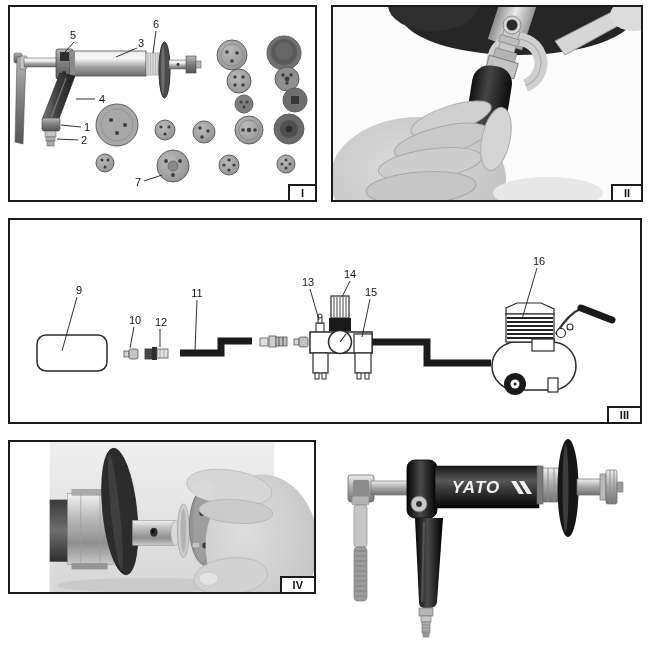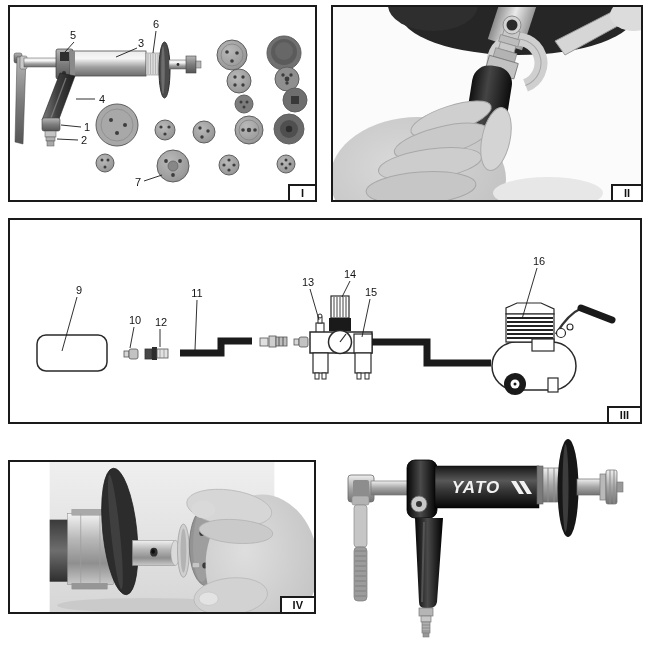--- a/index.html
+++ b/index.html
@@ -3,21 +3,21 @@
 <meta charset="utf-8">
 <style>
   html,body{margin:0;padding:0;background:#ffffff;}
   .page{position:relative;width:650px;height:650px;background:#fff;overflow:hidden;
         font-family:"Liberation Sans",sans-serif;}
   .panel{position:absolute;background:#fff;border:2px solid #1a1a1a;box-sizing:border-box;}
   .panel svg{display:block;width:100%;height:100%;}
   #panel-1{left:8px;top:5px;width:309px;height:197px;}
   #panel-2{left:331px;top:5px;width:312px;height:197px;}
   #panel-3{left:8px;top:218px;width:634px;height:206px;}
-  #panel-4{left:8px;top:460px;width:308px;height:154px;text-align:right;}
+  #panel-4{left:8px;top:440px;width:308px;height:154px;text-align:right;}
   #product{position:absolute;left:319px;top:430px;width:312px;height:220px;}
   #product svg{display:block;width:100%;height:100%;}
   .corner-label{position:absolute;right:0;bottom:0;background:#fff;border:2px solid #1a1a1a;
         border-right:none;border-bottom:none;font-weight:bold;font-size:11px;line-height:12px;
         padding:1px 11px;color:#111;}
   .co{font:11px "Liberation Sans",sans-serif;fill:#151515;}
   .ld{stroke:#1a1a1a;stroke-width:0.9;fill:none;}
   .disc{stroke:#5f5f5f;stroke-width:1;}
   .hole{fill:#3d3d3d;}
   .ln{stroke:#2a2a2a;fill:#fff;}

